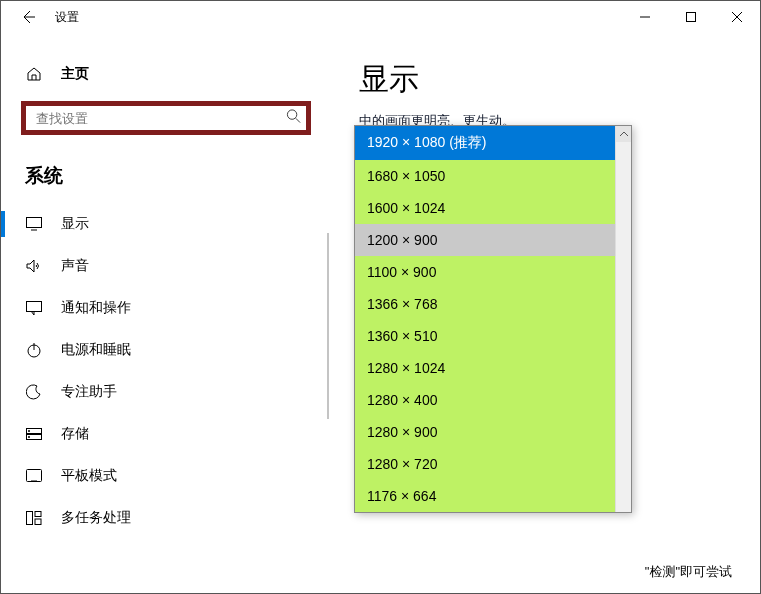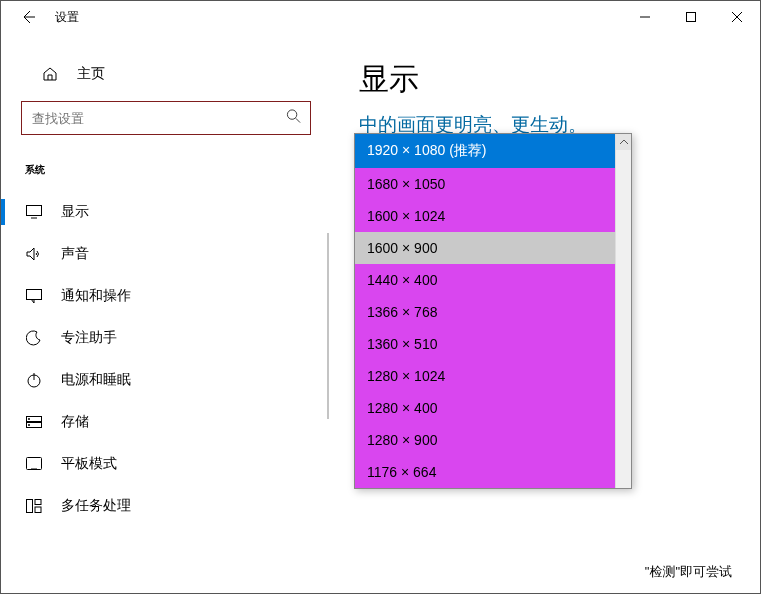--- a/index.html
+++ b/index.html
@@ -7,37 +7,37 @@
   .window { width: 761px; height: 594px; border: 1px solid #555; position: relative; background: #fff; display: flex; flex-direction: column; }
   .titlebar { height: 32px; display: flex; align-items: center; }
   .tb-left { display: flex; align-items: center; gap: 18px; padding-left: 18px; }
   .tb-back { width: 18px; height: 18px; display: flex; align-items: center; justify-content: center; }
   .tb-title { font-size: 12px; color: #000; }
   .tb-right { margin-left: auto; display: flex; }
   .tb-btn { width: 46px; height: 32px; display: flex; align-items: center; justify-content: center; }
   .tb-btn svg { stroke: #000; }
   .body { flex: 1; display: flex; position: relative; overflow: hidden; }
   .sidebar { width: 330px; padding: 20px 0 0 0; display: flex; flex-direction: column; }
-  .home-row { display: flex; align-items: center; gap: 18px; padding: 12px 10px 12px 40px; font-size: 14px; }
+  .home-row { display: flex; align-items: center; gap: 18px; padding: 12px 10px 12px 24px; font-size: 14px; font-weight: bold; }
   .icon-slot { width: 18px; height: 18px; display: flex; align-items: center; justify-content: center; color: #000; }
   .search-wrap { margin: 6px 20px 0 20px; position: relative; }
-  .search-box { width: 100%; height: 34px; border: 1px solid #7f1d1d; padding: 0 36px 0 10px; font-size: 13px; outline: none; background: #fff; }
+  .search-box { width: 100%; height: 34px; border: 5px solid #7f1d1d; padding: 0 36px 0 10px; font-size: 13px; outline: none; background: #fff; }
   .search-icon { position: absolute; right: 10px; top: 50%; transform: translateY(-50%); }
-  .group-label { padding: 28px 0 14px 24px; font-size: 10px; font-weight: 600; }
+  .group-label { padding: 28px 0 14px 24px; font-size: 19px; font-weight: 600; }
   .nav { position: relative; }
   .nav-item { display: flex; align-items: center; gap: 18px; padding: 12px 10px 12px 24px; font-size: 14px; position: relative; }
   .nav-item.selected::before { content: ""; position: absolute; left: 0; top: 8px; bottom: 8px; width: 4px; background: #0078d7; }
   .side-scrollbar { position: absolute; left: 326px; top: 200px; width: 2px; height: 186px; background: #c4c4c4; }
   .main { flex: 1; position: relative; padding: 26px 20px 0 28px; }
   .main h1 { font-size: 30px; font-weight: 400; margin-bottom: 12px; }
-  .sub-cut { font-size: 19px; color: #0369a1; }
+  .sub-cut { font-size: 13px; color: #0f172a; }
   .link { color: #0066cc; font-size: 14px; margin-top: 6px; display: inline-block; }
   .detect-text { position: absolute; right: 28px; top: 530px; font-size: 13px; color: #000; }
   
-  .dropdown { position: absolute; left: 353px; top: 132px; width: 278px; border: 1px solid #888; background: #d946ef; box-shadow: 2px 2px 8px rgba(0,0,0,0.25); }
+  .dropdown { position: absolute; left: 353px; top: 124px; width: 278px; border: 1px solid #888; background: #bef264; box-shadow: 2px 2px 8px rgba(0,0,0,0.25); }
   .dd-item { padding: 8px 12px; font-size: 14px; color: #000; }
   .dd-item.selected { background: #0078d7; color: #fff; }
   .dd-item.hover { background: #c9c9c9; }
   .dd-scroll { position: absolute; right: 0; top: 0; width: 16px; height: 100%; background: #f0f0f0; border-left: 1px solid #ddd; }
   .dd-scroll-btn { height: 16px; display: flex; align-items: center; justify-content: center; background: #e4e4e4; }
   .dd-scroll-btn svg { width: 8px; height: 8px; }
 </style>
 </head>
 <body>
 
@@ -118,33 +118,33 @@
               <svg width="16" height="14" viewBox="0 0 16 14" fill="none" stroke="#000" stroke-width="1">
                 <rect x="0.5" y="0.5" width="15" height="10"></rect>
                 <path d="M5 10 L8 14 L8 10"></path>
               </svg>
             </span>
           <span>通知和操作</span>
         </div>
         <div class="nav-item">
           <span class="icon-slot">
               <svg width="16" height="16" viewBox="0 0 16 16" fill="none" stroke="#000" stroke-width="1">
-                <path d="M11 2 A7 7 0 1 0 14 10 A5 5 0 0 1 11 2 Z"></path>
-              </svg>
-            </span>
-          <span>专注助手</span>
-        </div>
-        <div class="nav-item">
-          <span class="icon-slot">
-              <svg width="16" height="16" viewBox="0 0 16 16" fill="none" stroke="#000" stroke-width="1">
                 <circle cx="8" cy="9" r="6"></circle>
                 <path d="M8 1 V8"></path>
               </svg>
             </span>
           <span>电源和睡眠</span>
+        </div>
+        <div class="nav-item">
+          <span class="icon-slot">
+              <svg width="16" height="16" viewBox="0 0 16 16" fill="none" stroke="#000" stroke-width="1">
+                <path d="M11 2 A7 7 0 1 0 14 10 A5 5 0 0 1 11 2 Z"></path>
+              </svg>
+            </span>
+          <span>专注助手</span>
         </div>
         <div class="nav-item">
           <span class="icon-slot">
               <svg width="16" height="12" viewBox="0 0 16 12" fill="none" stroke="#000" stroke-width="1">
                 <rect x="0.5" y="0.5" width="15" height="5"></rect>
                 <rect x="0.5" y="6.5" width="15" height="5"></rect>
                 <circle cx="3" cy="3" r="0.6" fill="#000"></circle>
                 <circle cx="3" cy="9" r="0.6" fill="#000"></circle>
               </svg>
             </span>
@@ -178,27 +178,28 @@
       <div class="sub-cut">中的画面更明亮、更生动。</div>
       <a class="link" href="#">Windows HD Color 设置</a>
       <div class="detect-text">"检测"即可尝试</div>
     </div>
   </div>
 
   <div class="dropdown">
     <div class="dd-item selected">1920 × 1080 (推荐)</div>
     <div class="dd-item">1680 × 1050</div>
     <div class="dd-item">1600 × 1024</div>
-    <div class="dd-item hover">1600 × 900</div>
-    <div class="dd-item">1440 × 400</div>
+    <div class="dd-item hover">1200 × 900</div>
+    <div class="dd-item">1100 × 900</div>
     <div class="dd-item">1366 × 768</div>
     <div class="dd-item">1360 × 510</div>
     <div class="dd-item">1280 × 1024</div>
     <div class="dd-item">1280 × 400</div>
     <div class="dd-item">1280 × 900</div>
+    <div class="dd-item">1280 × 720</div>
     <div class="dd-item">1176 × 664</div>
     <div class="dd-scroll">
       <div class="dd-scroll-btn">
         <svg viewBox="0 0 8 8">
             <path d="M0 6 L4 2 L8 6" fill="none" stroke="#555" stroke-width="1"></path>
           </svg>
       </div>
     </div>
   </div>
 </div>

